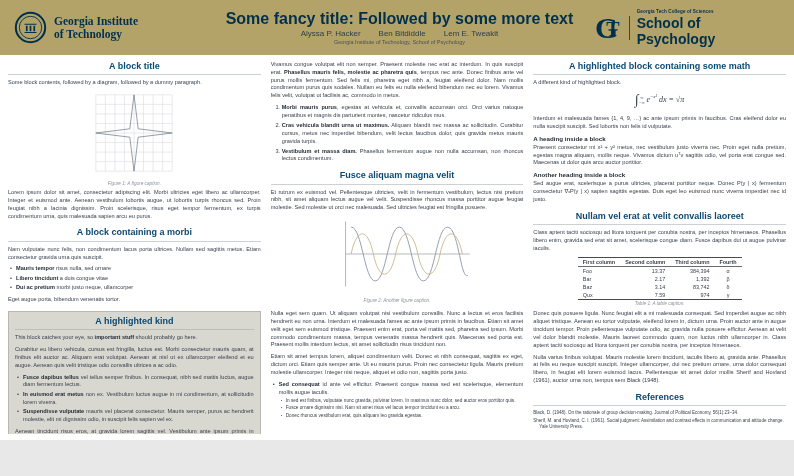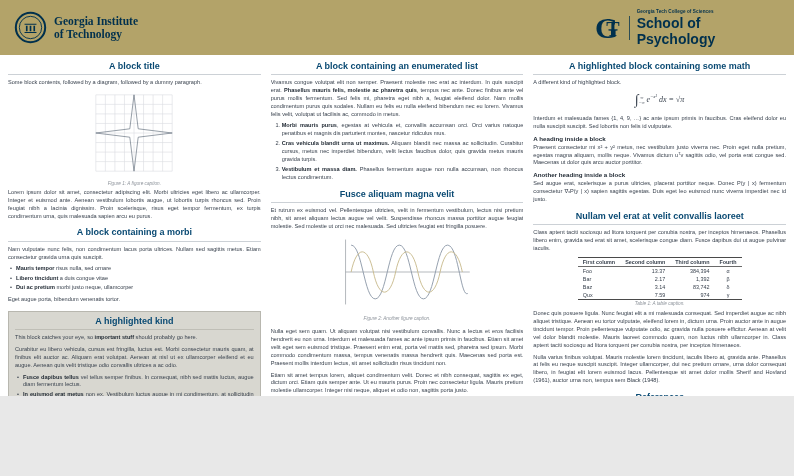--- a/index.html
+++ b/index.html
@@ -1,16 +1,16 @@
 <!DOCTYPE html>
 <html><head>
 <meta charset="utf-8">
 <style>
   html,body{margin:0;padding:0;background:#e8e8e8;}
-  .poster{position:relative;width:794px;height:396px;background:#ffffff;overflow:hidden;
+  .poster{position:relative;width:794px;height:440px;background:#ffffff;overflow:hidden;
     font-family:"Liberation Sans",sans-serif;color:#39424e;}
 
   
   .masthead{height:55px;background:#b3a369;display:flex;align-items:center;
     justify-content:space-between;padding:0 14px;box-sizing:border-box;}
   .logo-left{display:flex;align-items:center;gap:7px;width:190px;}
   .wordmark{font-family:"Liberation Serif",serif;font-weight:bold;font-size:11.5px;
     line-height:1.05;color:#00304d;}
   .title-wrap{flex:1;text-align:center;}
   .poster-title{margin:0;font-size:16px;font-weight:bold;color:#00304d;line-height:1.1;}
@@ -84,20 +84,29 @@
         <circle cx="18" cy="18" r="12.2" fill="none" stroke="#00304d" stroke-width="1"></circle>
         <path d="M11.5 14.5h13M11.5 23.5h13" stroke="#00304d" stroke-width="1.2" fill="none"></path>
         <path d="M13 22v-6h1.8v6zM17.1 22v-6h1.8v6zM21.2 22v-6H23v6z" fill="#00304d"></path>
       </svg>
       <div class="wordmark">
         <div>Georgia Institute</div>
         <div>of Technology</div>
       </div>
     </div>
 
+    <div class="title-wrap">
+      <h1 class="poster-title">Some fancy title: Followed by some more text</h1>
+      <div class="authors">
+        <span>Alyssa P. Hacker</span>
+        <span>Ben Bitdiddle</span>
+        <span>Lem E. Tweakit</span>
+      </div>
+      <div class="affiliation">Georgia Institute of Technology, School of Psychology</div>
+    </div>
 
     <div class="logo-right">
       <span class="gt-mark">
         <span class="gt-g">G</span>
         <span class="gt-t">T</span>
       </span>
       <span class="logo-divider"></span>
       <div class="school-text">
         <div class="college">Georgia Tech College of Sciences</div>
         <div class="school">School of Psychology</div>
@@ -140,21 +149,20 @@
           <li><strong>Fusce dapibus tellus</strong><span> vel tellus semper finibus. In consequat, nibh sed mattis luctus, augue diam fermentum lectus.</span></li>
           <li><strong>In euismod erat metus</strong><span> non ex. Vestibulum luctus augue in mi condimentum, at sollicitudin lorem viverra.</span></li>
           <li><strong>Suspendisse vulputate</strong><span> mauris vel placerat consectetur. Mauris semper, purus ac hendrerit molestie, elit mi dignissim odio, in suscipit felis sapien vel ex.</span></li>
         </ul>
         <p>Aenean tincidunt risus eros, at gravida lorem sagittis vel. Vestibulum ante ipsum primis in faucibus orci luctus et ultrices posuere cubilia Curae.</p>
       </div>
     </section>
 
     <section class="col">
       <div class="block">
-        <h2 class="block-title">A block containing an enumerated list</h2>
         <p><span>Vivamus congue volutpat elit non semper. Praesent molestie nec erat ac interdum. In quis suscipit erat. </span><strong>Phasellus mauris felis, molestie ac pharetra quis</strong><span>, tempus nec ante. Donec finibus ante vel purus mollis fermentum. Sed felis mi, pharetra eget nibh a, feugiat eleifend dolor. Nam mollis condimentum purus quis sodales. Nullam eu felis eu nulla eleifend bibendum nec eu lorem. Vivamus felis velit, volutpat ut facilisis ac, commodo in metus.</span></p>
         <ol class="elist">
           <li><strong>Morbi mauris purus</strong><span>, egestas at vehicula et, convallis accumsan orci. Orci varius natoque penatibus et magnis dis parturient montes, nascetur ridiculus mus.</span></li>
           <li><strong>Cras vehicula blandit urna ut maximus.</strong><span> Aliquam blandit nec massa ac sollicitudin. Curabitur cursus, metus nec imperdiet bibendum, velit lectus faucibus dolor, quis gravida metus mauris gravida turpis.</span></li>
           <li><strong>Vestibulum et massa diam.</strong><span> Phasellus fermentum augue non nulla accumsan, non rhoncus lectus condimentum.</span></li>
         </ol>
       </div>
 
       <div class="block">
         <h2 class="block-title">Fusce aliquam magna velit</h2>

